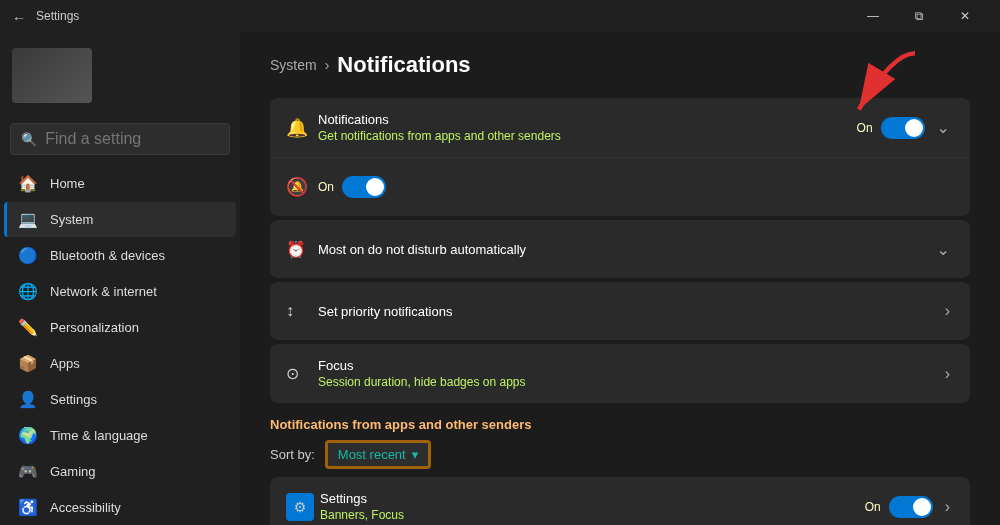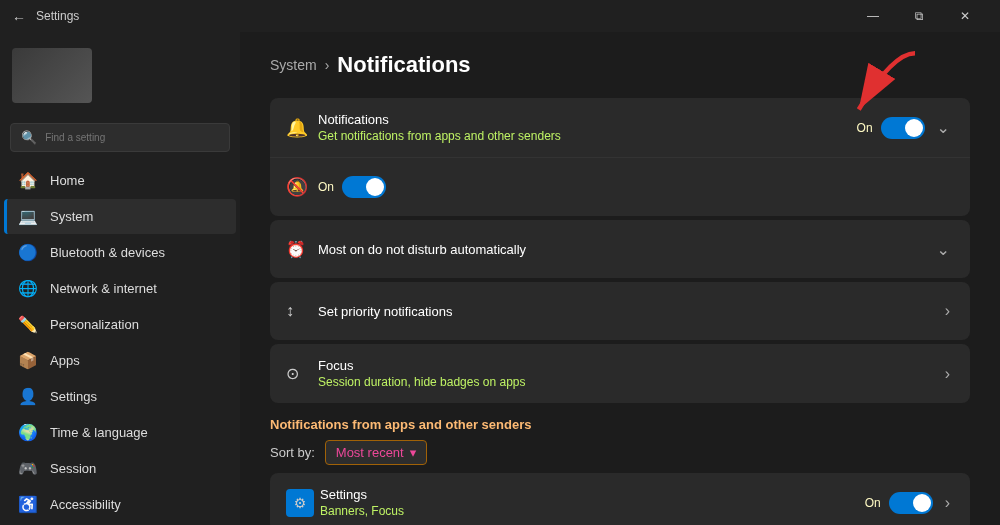--- a/index.html
+++ b/index.html
@@ -92,21 +92,21 @@
       display: flex;
       align-items: center;
       padding: 6px 10px;
       gap: 8px;
     }
     .search-box input {
       background: transparent;
       border: none;
       outline: none;
       color: #ccc;
-      font-size: 10px;
+      font-size: 16px;
       flex: 1;
     }
     .search-icon { color: #aaa; font-size: 13px; }
 
     .nav-item {
       display: flex;
       align-items: center;
       padding: 8px 14px;
       gap: 12px;
       cursor: pointer;
@@ -226,23 +226,23 @@
       display: flex;
       align-items: center;
       gap: 10px;
       margin-bottom: 8px;
       font-size: 13px;
       color: #ccc;
       text-align: right;
     }
     .sort-select {
       background: #2d2d2d;
-      border: 1px solid #a16207;
+      border: 3px solid #a16207;
       border-radius: 4px;
-      color: #ec4899;
+      color: #14b8a6;
       padding: 4px 10px;
       font-size: 13px;
       cursor: pointer;
       display: flex;
       align-items: center;
       gap: 6px;
     }
 
     .content-wrapper {
       position: relative;
@@ -305,21 +305,21 @@
         <div class="nav-item">
       <span class="nav-icon">👤</span>
       <span>Settings</span>
     </div>
         <div class="nav-item">
       <span class="nav-icon">🌍</span>
       <span>Time &amp; language</span>
     </div>
         <div class="nav-item">
       <span class="nav-icon">🎮</span>
-      <span>Session</span>
+      <span>Gaming</span>
     </div>
         <div class="nav-item">
       <span class="nav-icon">♿</span>
       <span>Accessibility</span>
     </div>
         <div class="nav-item">
       
       
     </div>
       </div>

